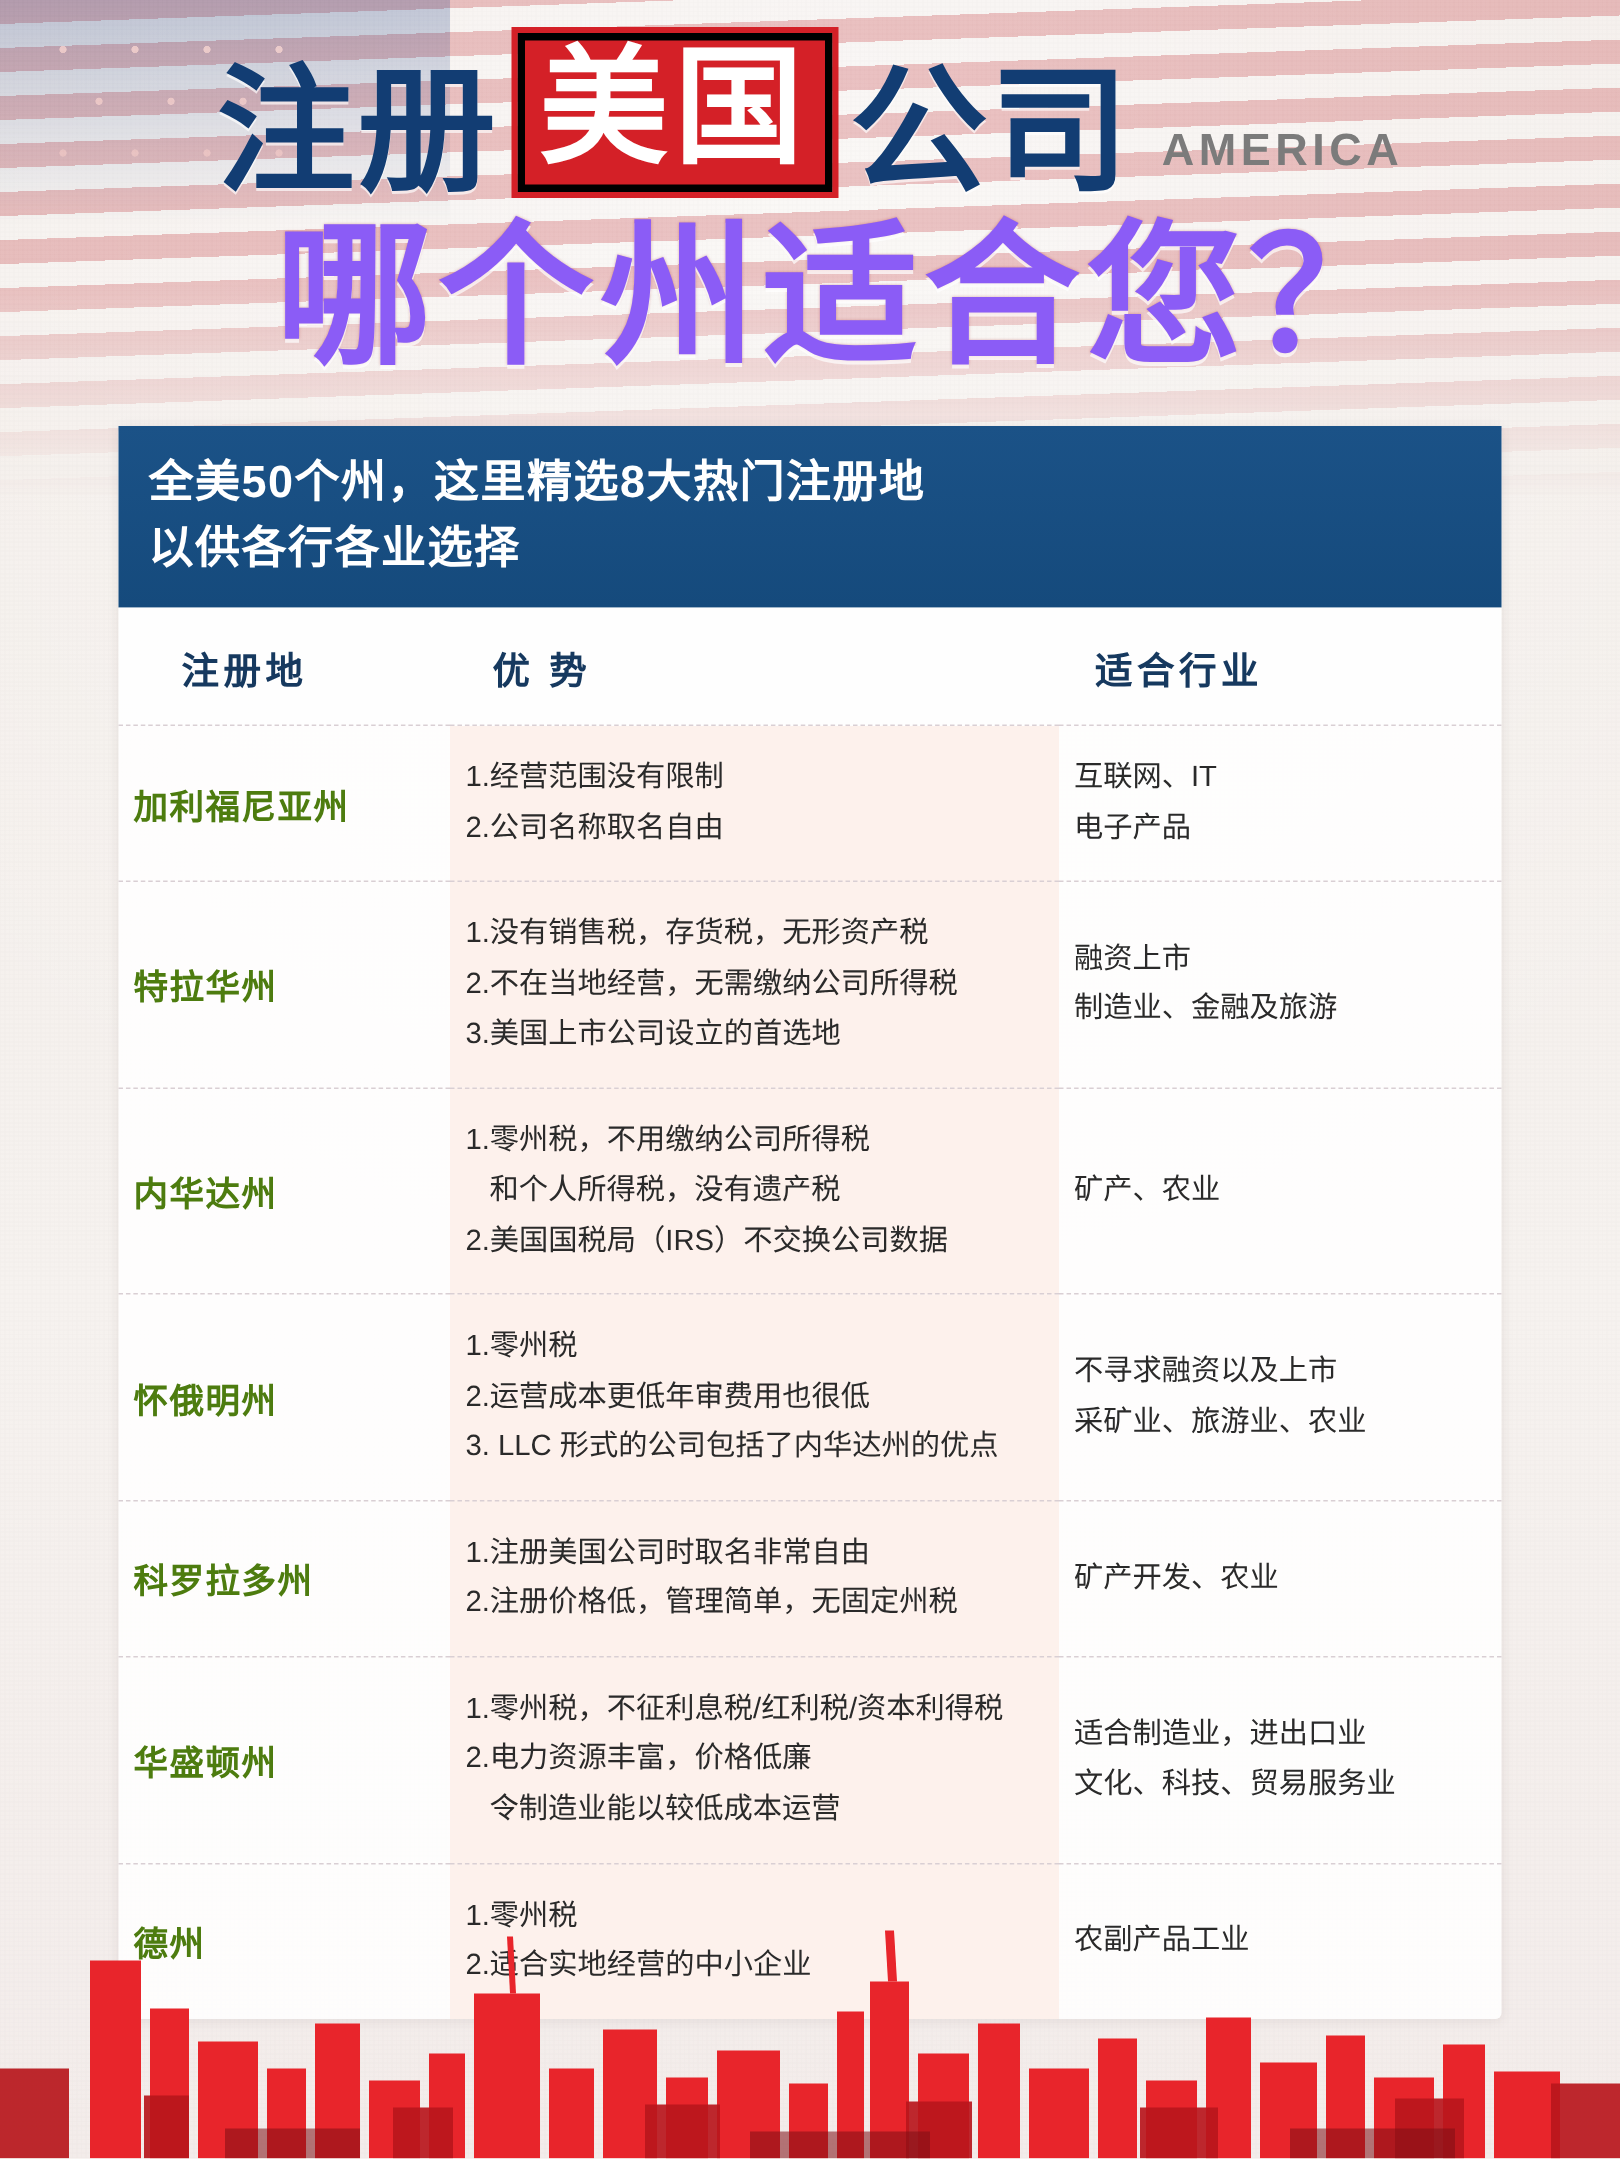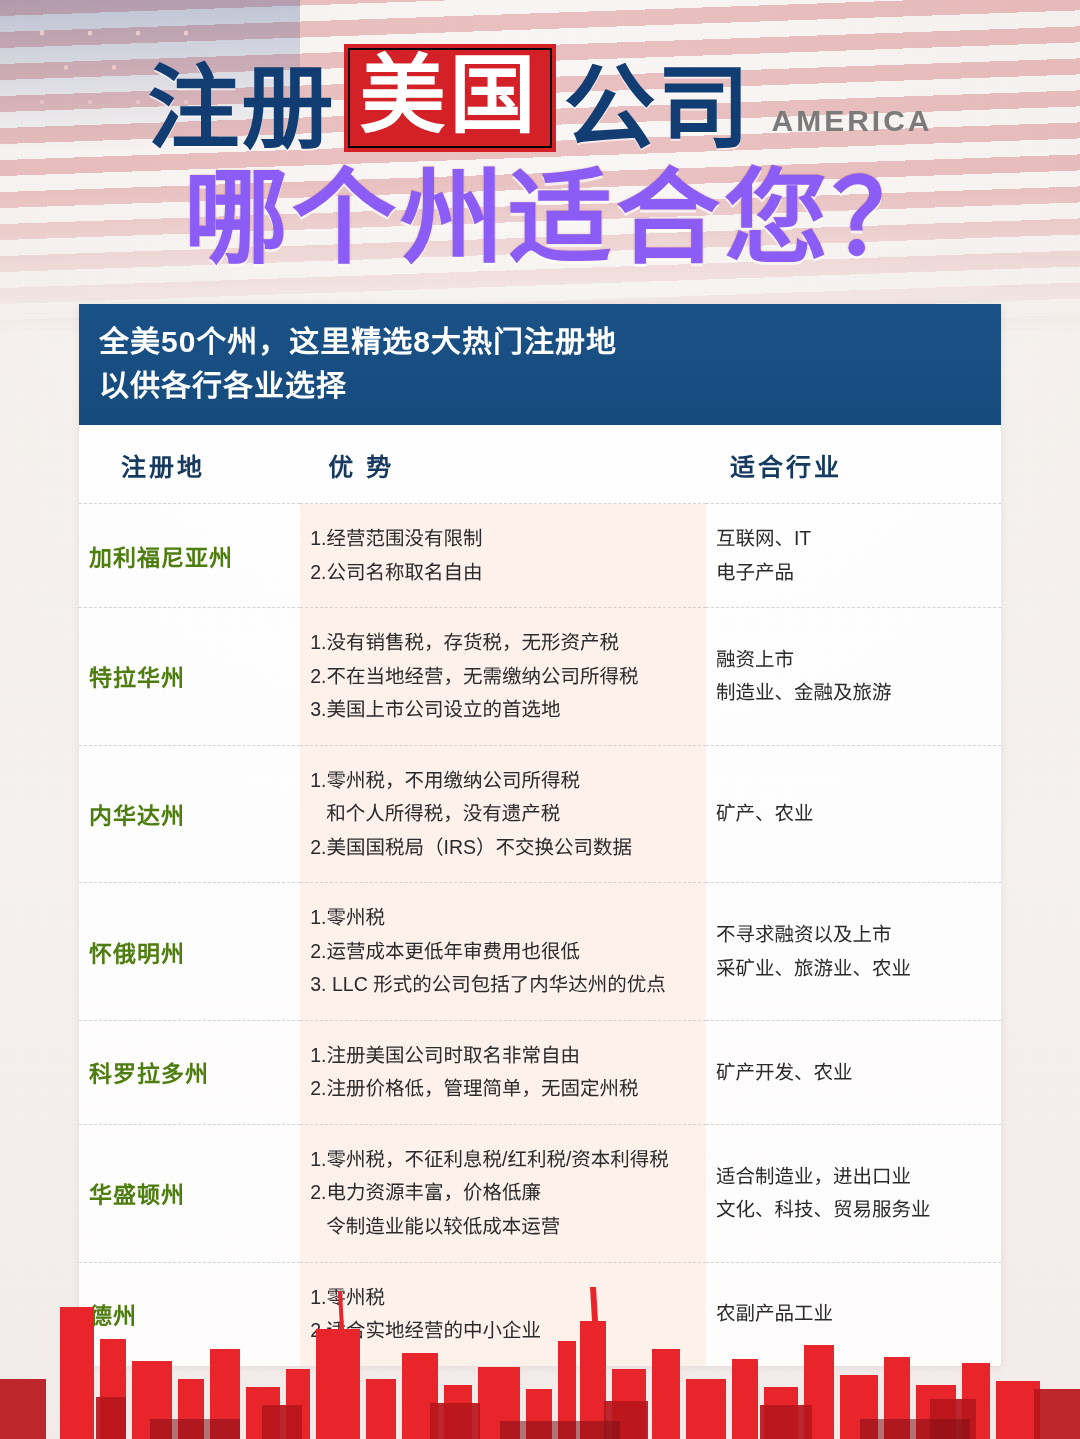--- a/index.html
+++ b/index.html
@@ -59,21 +59,21 @@
     position: absolute; inset: 0;
     opacity: 0.35;
     background-image:
       repeating-linear-gradient(0deg, rgba(0,0,0,0.018) 0 1px, rgba(255,255,255,0.02) 1px 3px),
       repeating-linear-gradient(90deg, rgba(0,0,0,0.015) 0 1px, rgba(255,255,255,0.02) 1px 3px);
   }
 
   
   .header {
     position: relative;
-    padding-top: 48px;
+    padding-top: 22px;
     text-align: center;
   }
   .title-row-1 {
     display: flex;
     align-items: flex-end;
     justify-content: center;
     gap: 4px;
     line-height: 1;
   }
   .t1-part {
@@ -83,21 +83,21 @@
     letter-spacing: 2px;
     text-shadow: 0 2px 0 rgba(255,255,255,0.65);
   }
   .t1-box {
     display: inline-block;
     background: #d42027;
     color: #ffffff;
     font-size: 86px;
     font-weight: 900;
     padding: 2px 10px 6px 10px;
-    border: 2px solid #000000;
+    border: 5px solid #000000;
     outline: 4px solid #d42027;
     margin: 0 8px 6px 8px;
     letter-spacing: 4px;
     line-height: 1.02;
   }
   .t1-en {
     display: inline-block;
     text-align: left;
     color: #7b7b7b;
     font-size: 30px;

